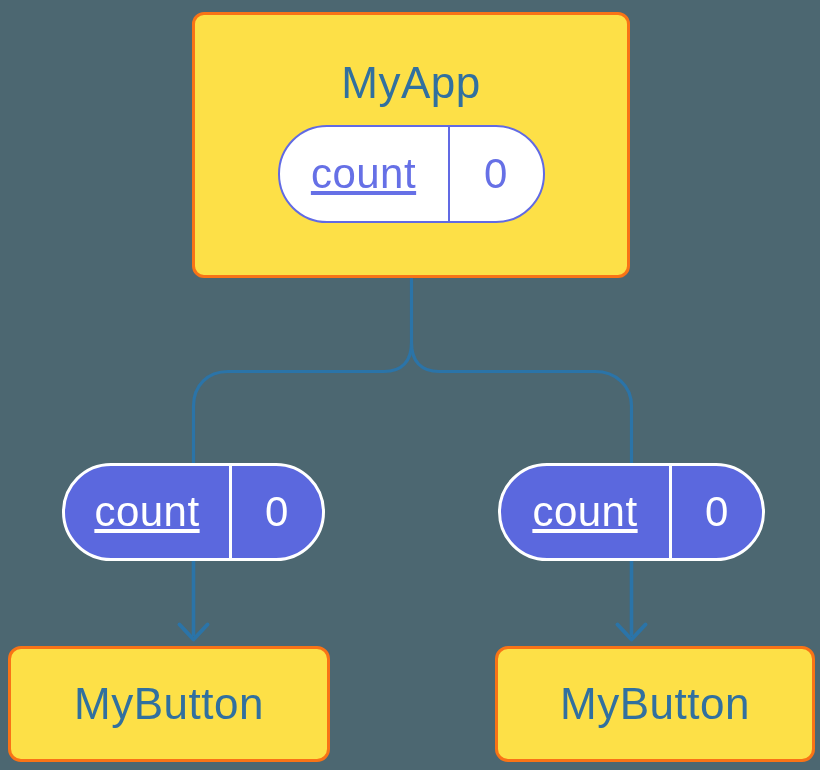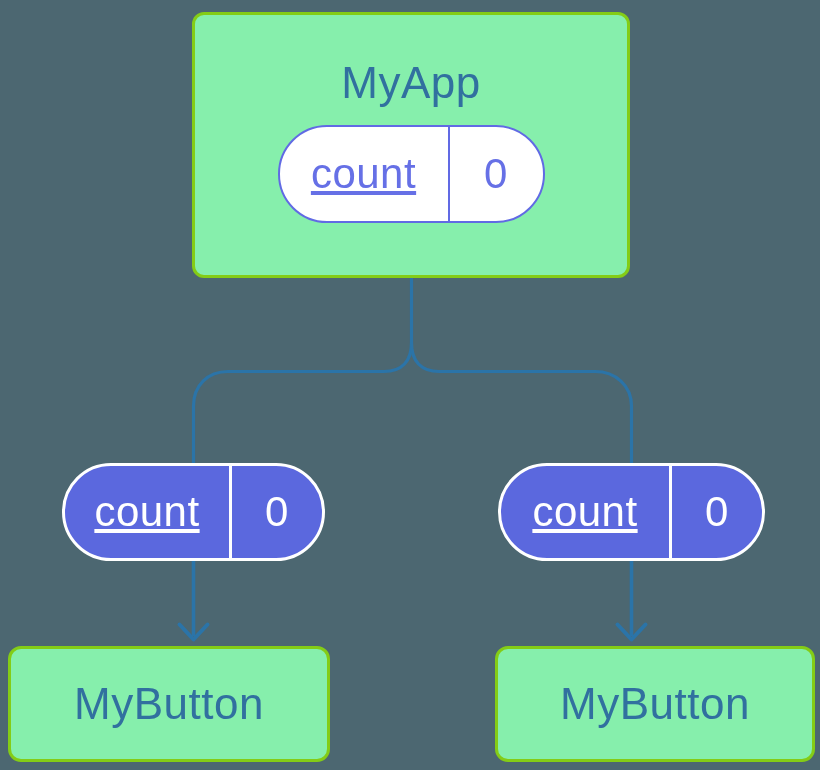--- a/index.html
+++ b/index.html
@@ -15,22 +15,22 @@
     overflow: hidden;
   }
   .connectors {
     position: absolute;
     left: 0; top: 0;
     width: 820px; height: 770px;
     z-index: 1;
   }
   .card {
     position: absolute;
-    background: #86efac;
-    border: 3px solid #84cc16;
+    background: #fde047;
+    border: 3px solid #f97316;
     box-sizing: border-box;
     z-index: 2;
   }
   .root-card {
     left: 192px; top: 12px;
     width: 438px; height: 266px;
     border-radius: 12px;
     display: flex;
     flex-direction: column;
     align-items: center;

